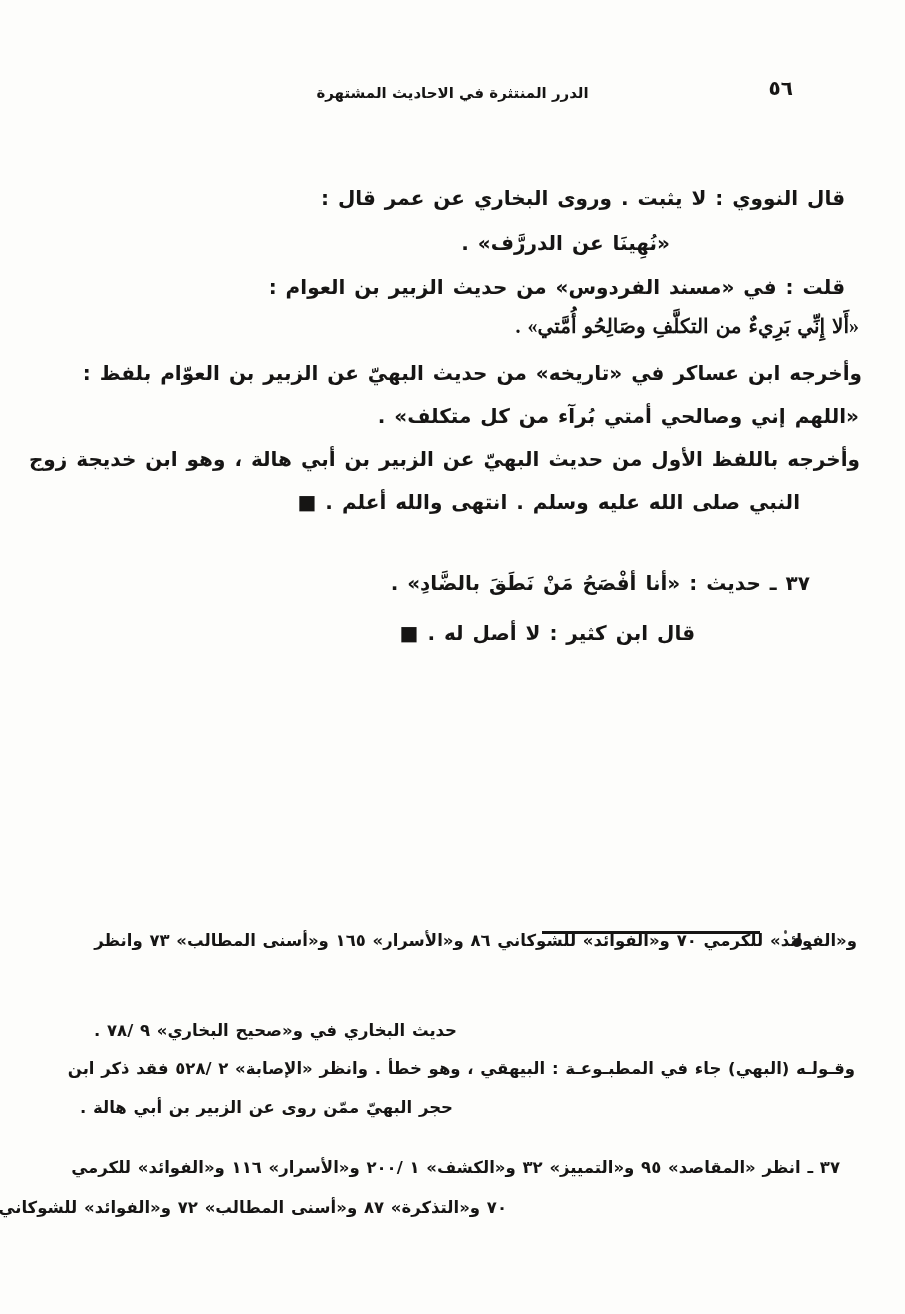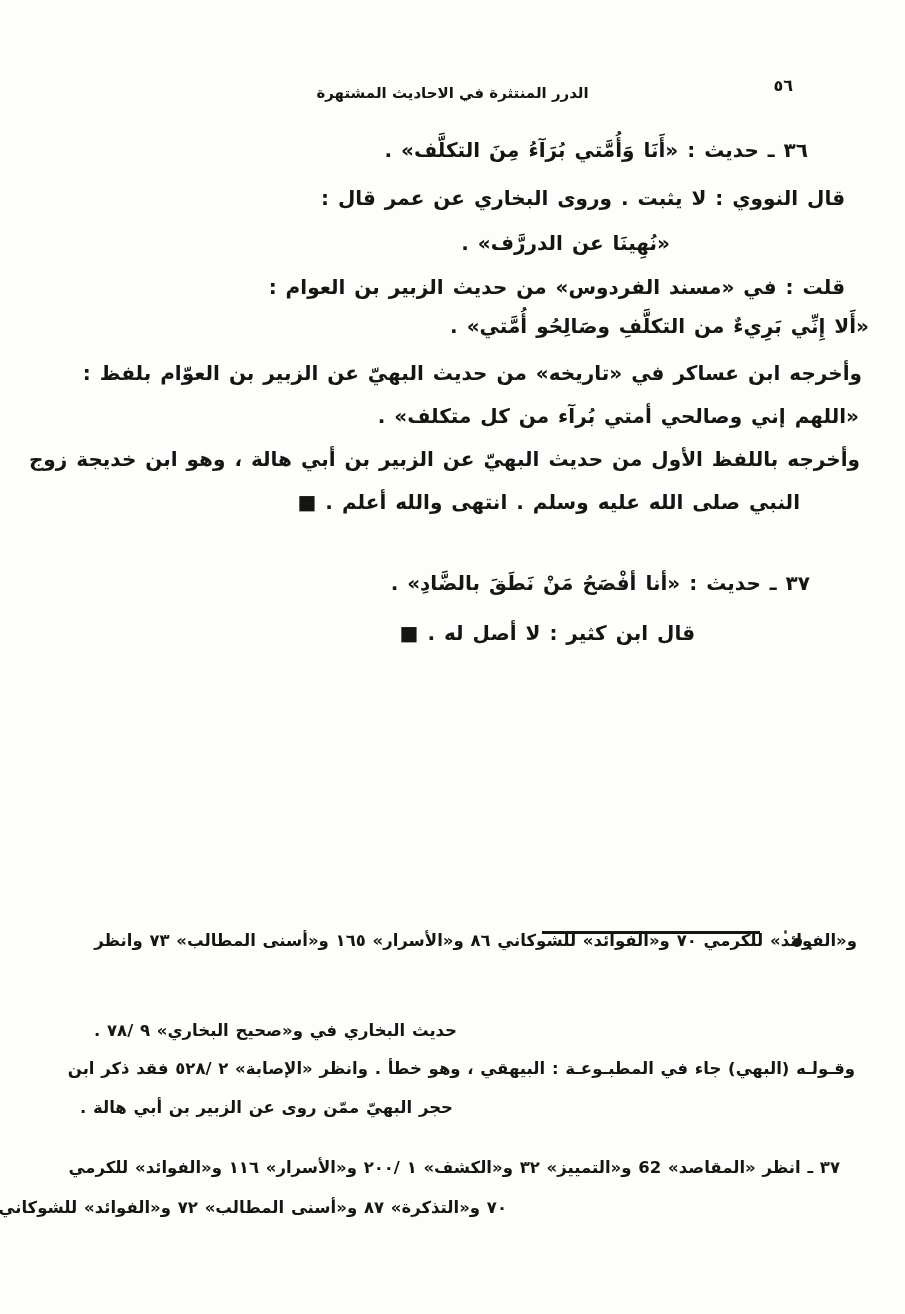--- a/index.html
+++ b/index.html
@@ -10,33 +10,33 @@
     overflow:hidden;
   }
   .page{position:absolute;inset:0;}
   
   .hdr-title{
     position:absolute;top:84px;left:0;right:0;text-align:center;
     font-size:15px;font-weight:bold;direction:rtl;
   }
   .hdr-page{
     position:absolute;top:76px;right:112px;
-    font-size:16px;font-weight:bold;direction:rtl;
+    font-size:20px;font-weight:bold;direction:rtl;
   }
   
   .line{
     position:absolute;direction:rtl;white-space:nowrap;
     font-weight:bold;font-size:20px;word-spacing:2px;
     line-height:32px;
   }
   .l1 {top:134px;right:97px;}
   .l2 {top:182px;right:60px;}
   .l3 {top:227px;right:235px;}
   .l4 {top:271px;right:60px;}
-  .l5 {top:310px;right:36px;}
+  .l5 {top:310px;right:46px;font-family:Liberation Serif, serif;}
   .l6 {top:357px;right:43px;}
   .l7 {top:400px;right:46px;}
   .l8 {top:443px;right:45px;}
   .l9 {top:486px;right:105px;}
   .l10{top:567px;right:95px;}
   .l11{top:617px;right:210px;}
   
   .fn{
     position:absolute;direction:rtl;white-space:nowrap;
     font-weight:bold;font-size:16.5px;word-spacing:1px;
@@ -67,37 +67,36 @@
   }
 </style>
 </head>
 <body>
 
 <div class="page">
 
   <div class="hdr-title">الدرر المنتثرة في الاحاديث المشتهرة</div>
   <div class="hdr-page">٥٦</div>
 
-  <div class="line l1">٣٦ ـ حديث : «أَنَا وَأُمَّتي بُرَآءُ مِنَ التكلَّف» .</div>
   <div class="line l2">قال النووي : لا يثبت . وروى البخاري عن عمر قال :</div>
   <div class="line l3">«نُهِينَا عن الدررَّف» .</div>
   <div class="line l4">قلت : في «مسند الفردوس» من حديث الزبير بن العوام :</div>
   <div class="line l5">«أَلا إِنِّي بَرِيءٌ من التكلَّفِ وصَالِحُو أُمَّتي» .</div>
   <div class="line l6">وأخرجه ابن عساكر في «تاريخه» من حديث البهيّ عن الزبير بن العوّام بلفظ :</div>
   <div class="line l7">«اللهم إني وصالحي أمتي بُرآء من كل متكلف» .</div>
   <div class="line l8">وأخرجه باللفظ الأول من حديث البهيّ عن الزبير بن أبي هالة ، وهو ابن خديجة زوج</div>
   <div class="line l9">النبي صلى الله عليه وسلم . انتهى والله أعلم . ■</div>
   <div class="line l10">٣٧ ـ حديث : «أنا أفْصَحُ مَنْ نَطَقَ بالضَّادِ» .</div>
   <div class="line l11">قال ابن كثير : لا أصل له . ■</div>
 
   <div class="sep"></div>
   <div class="blot"></div>
   <div class="blot-speck1"></div>
   <div class="blot-speck2"></div>
 
   <div class="fn f2">و«الفوائد» للكرمي ٧٠ و«الفوائد» للشوكاني ٨٦ و«الأسرار» ١٦٥ و«أسنى المطالب» ٧٣ وانظر</div>
   <div class="fn f3">حديث البخاري في و«صحيح البخاري» ٩ /٧٨ .</div>
   <div class="fn f4">وقـولـه (البهي) جاء في المطبـوعـة : البيهقي ، وهو خطأ . وانظر «الإصابة» ٢ /٥٢٨ فقد ذكر ابن</div>
   <div class="fn f5">حجر البهيّ ممّن روى عن الزبير بن أبي هالة .</div>
-  <div class="fn f6">٣٧ ـ انظر «المقاصد» 62 و«التمييز» ٣٢ و«الكشف» ١ /٢٠٠ و«الأسرار» ١١٦ و«الفوائد» للكرمي</div>
+  <div class="fn f6">٣٧ ـ انظر «المقاصد» ٩٥ و«التمييز» ٣٢ و«الكشف» ١ /٢٠٠ و«الأسرار» ١١٦ و«الفوائد» للكرمي</div>
   <div class="fn f7">٧٠ و«التذكرة» ٨٧ و«أسنى المطالب» ٧٢ و«الفوائد» للشوكاني ٣٢٧ .</div>
 
 </div>
 
 </body></html>

